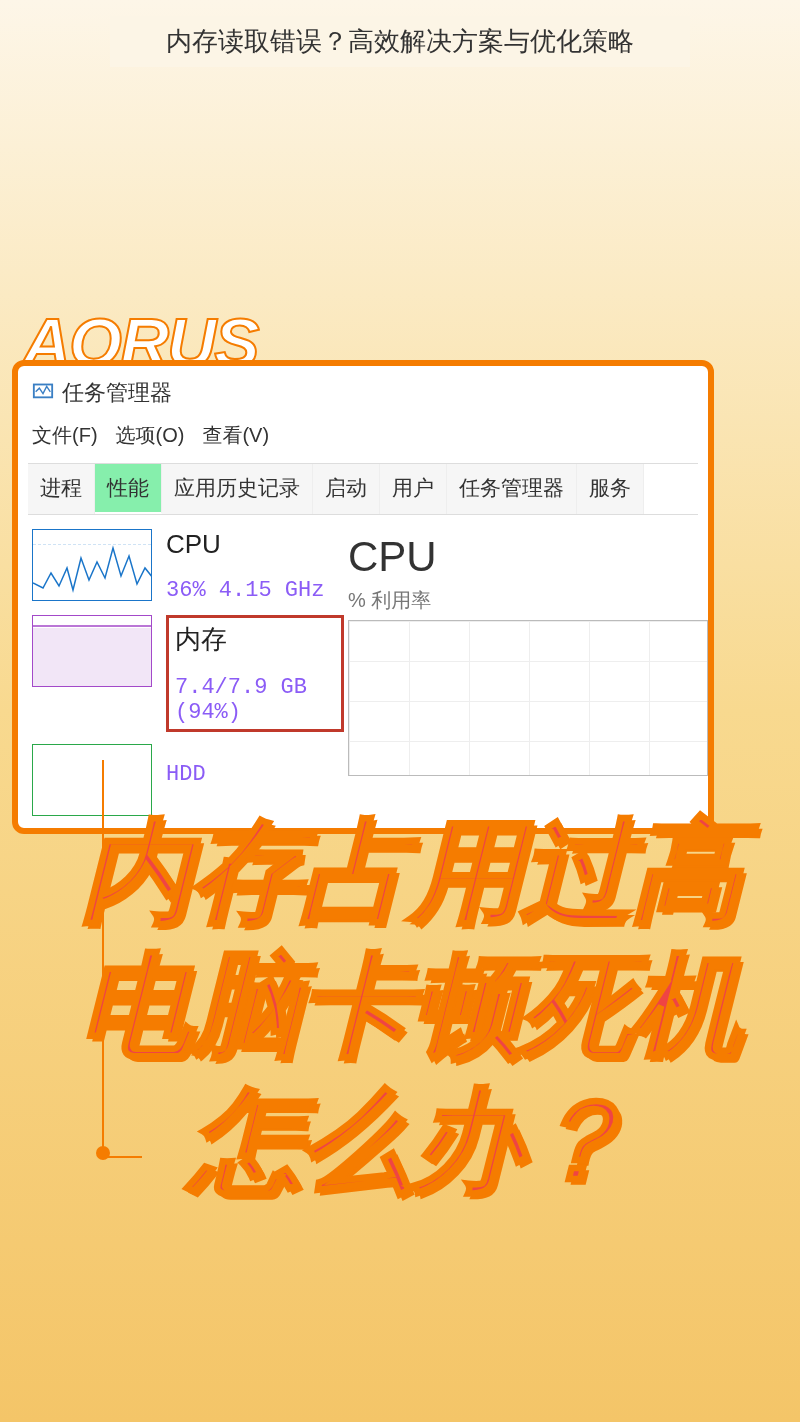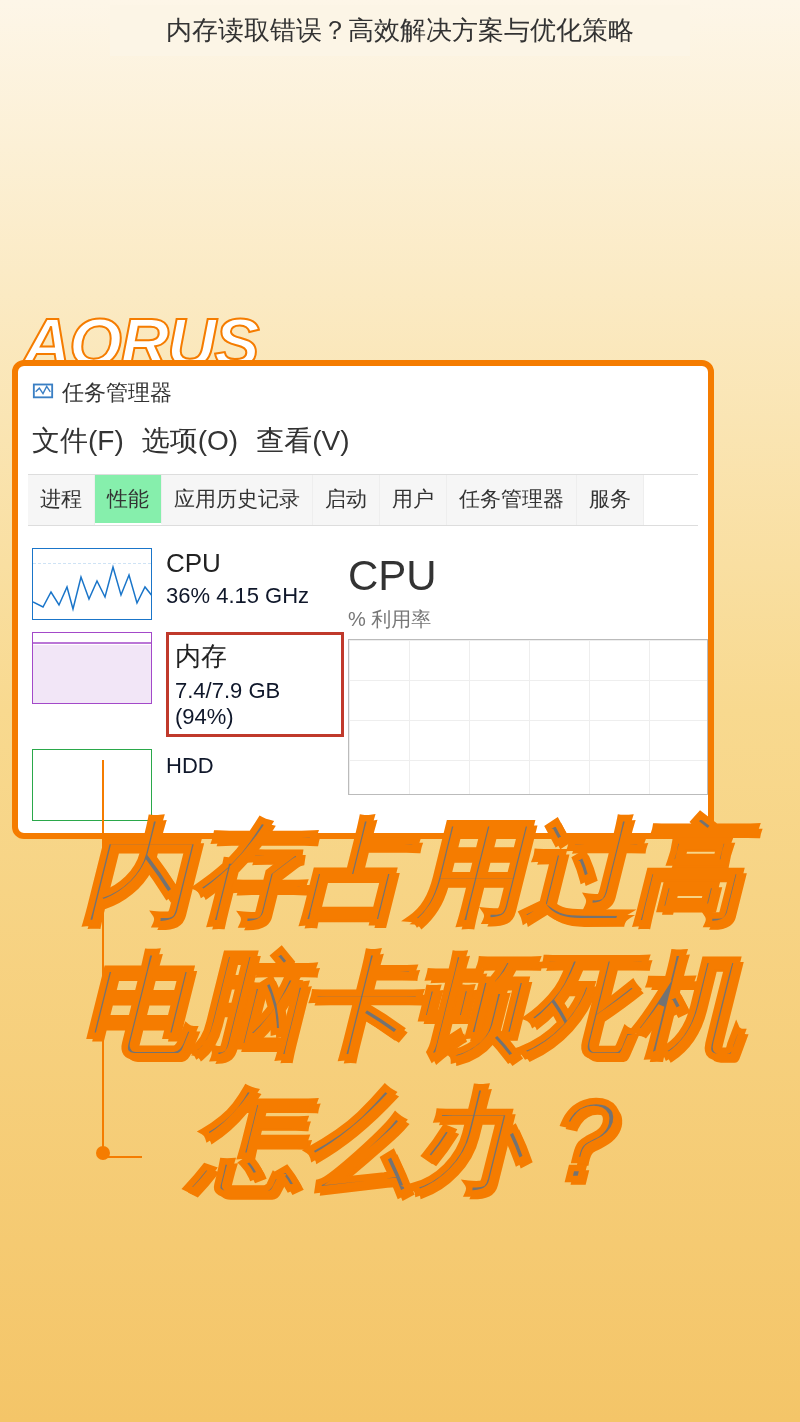--- a/index.html
+++ b/index.html
@@ -6,21 +6,21 @@
     body {
       width: 800px;
       height: 1422px;
       background: linear-gradient(180deg, #fdf6e8 0%, #f8d98f 50%, #f4c568 100%);
       font-family: "Microsoft YaHei", Arial, sans-serif;
       position: relative;
       overflow: hidden;
     }
     .page-title {
       position: absolute;
-      top: 5px;
+      top: 16px;
       left: 110px;
       width: 580px;
       background: #fcf5e6;
       padding: 8px 0;
       text-align: center;
       font-size: 26px;
       color: #333;
     }
     .brand {
       position: absolute;
@@ -50,28 +50,28 @@
       gap: 8px;
       padding: 12px 14px 4px;
       font-size: 22px;
       color: #333;
     }
     .title-bar svg { width: 22px; height: 22px; }
     .menu-bar {
       display: flex;
       gap: 18px;
       padding: 10px 14px 8px;
-      font-size: 28px;
+      font-size: 20px;
       color: #333;
     }
     .tab-row {
       display: flex;
       border-top: 1px solid #ddd;
       border-bottom: 1px solid #ddd;
-      margin: 6px 10px 8px;
+      margin: 6px 10px 0;
     }
     .tab {
       padding: 10px 12px;
       font-size: 21px;
       color: #333;
       border-right: 1px solid #eee;
       background: #f6f6f6;
     }
     .tab.active {
       background: #86efac;
@@ -109,21 +109,21 @@
       top: 14px;
     }
     .thumb svg { position: absolute; bottom: 0; left: 0; }
     .thumb.mem .memfill {
       position: absolute;
       left: 0; right: 0; top: 12px; bottom: 0;
       background: #f2e6f7;
     }
     .metric-text { flex: 1; }
     .metric-title { font-size: 26px; color: #222; }
-    .metric-sub { font-size: 22px; color: #0f172a; margin-top: 4px; }
+    .metric-sub { font-size: 22px; color: #8b5cf6; margin-top: 18px; font-family: Liberation Mono, monospace; }
     .highlight-box {
       border: 3px solid #c0392b;
       padding: 4px 6px;
     }
     .right-col { flex: 1; padding-top: 4px; }
     .big-cpu { font-size: 42px; color: #333; margin-bottom: 6px; }
     .util-label { font-size: 20px; color: #777; margin-bottom: 6px; }
     .grid-plot {
       width: 360px;
       height: 156px;
@@ -143,21 +143,21 @@
       position: absolute;
       top: 805px;
       left: 60px;
       right: 40px;
       text-align: center;
     }
     .headline-line {
       font-size: 112px;
       font-weight: 900;
       font-style: italic;
-      color: #737373;
+      color: #ef4444;
       -webkit-text-stroke: 3px #f57c00;
       text-shadow: 4px 4px 0 #f57c00;
       line-height: 1.2;
       letter-spacing: -2px;
       white-space: nowrap;
     }
     .connector {
       position: absolute;
       left: 96px;
       top: 760px;

